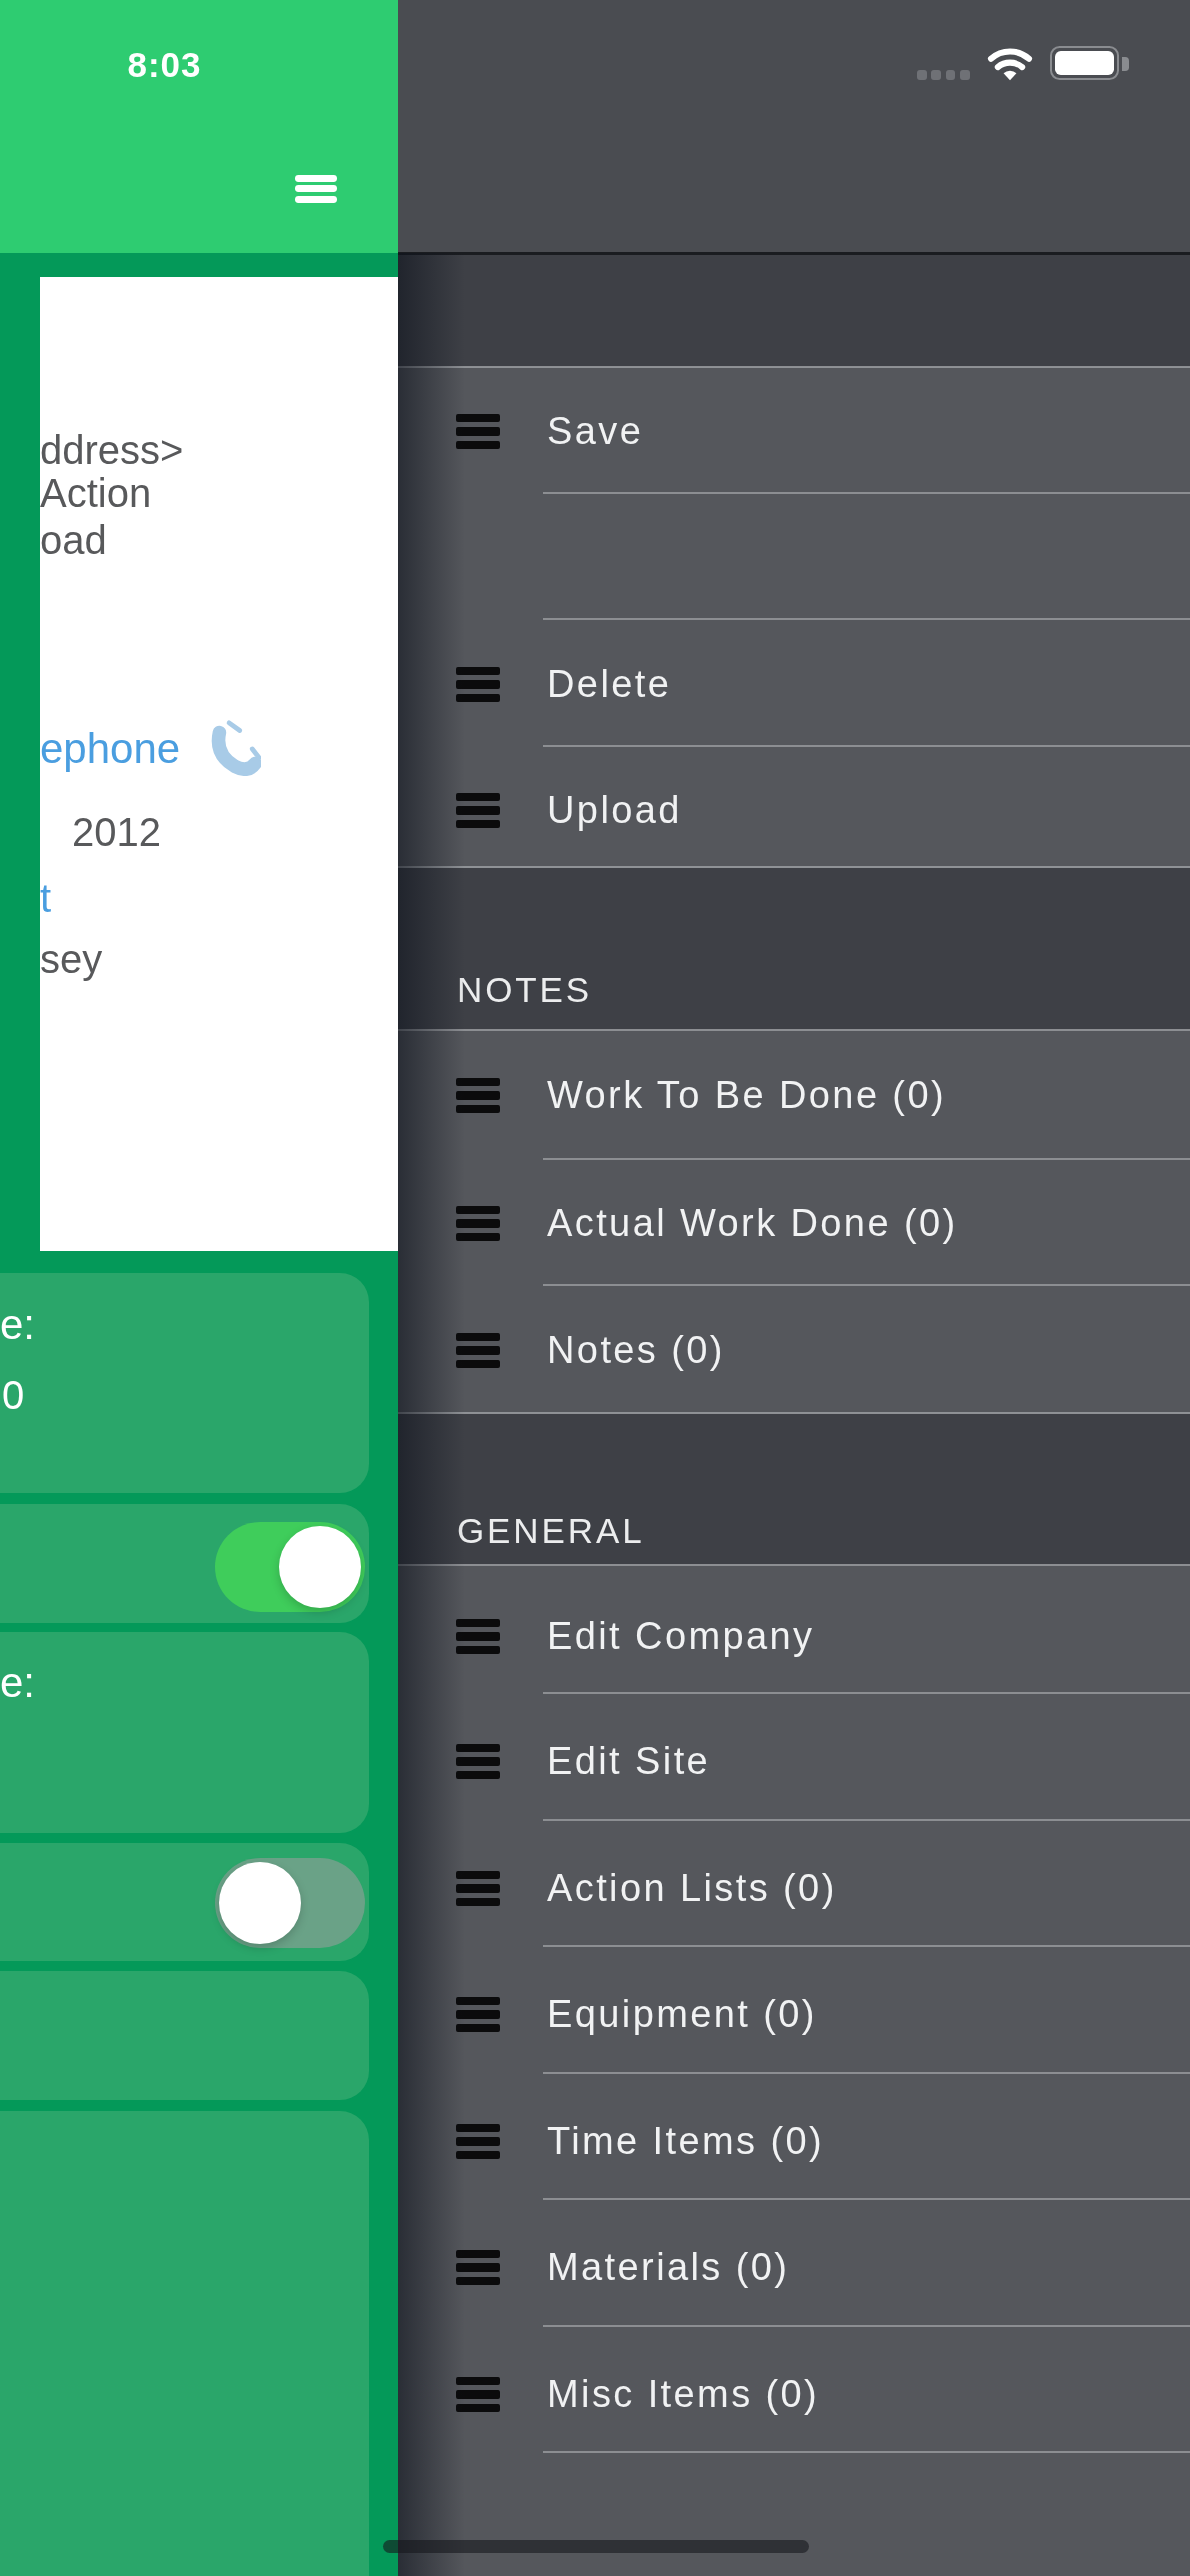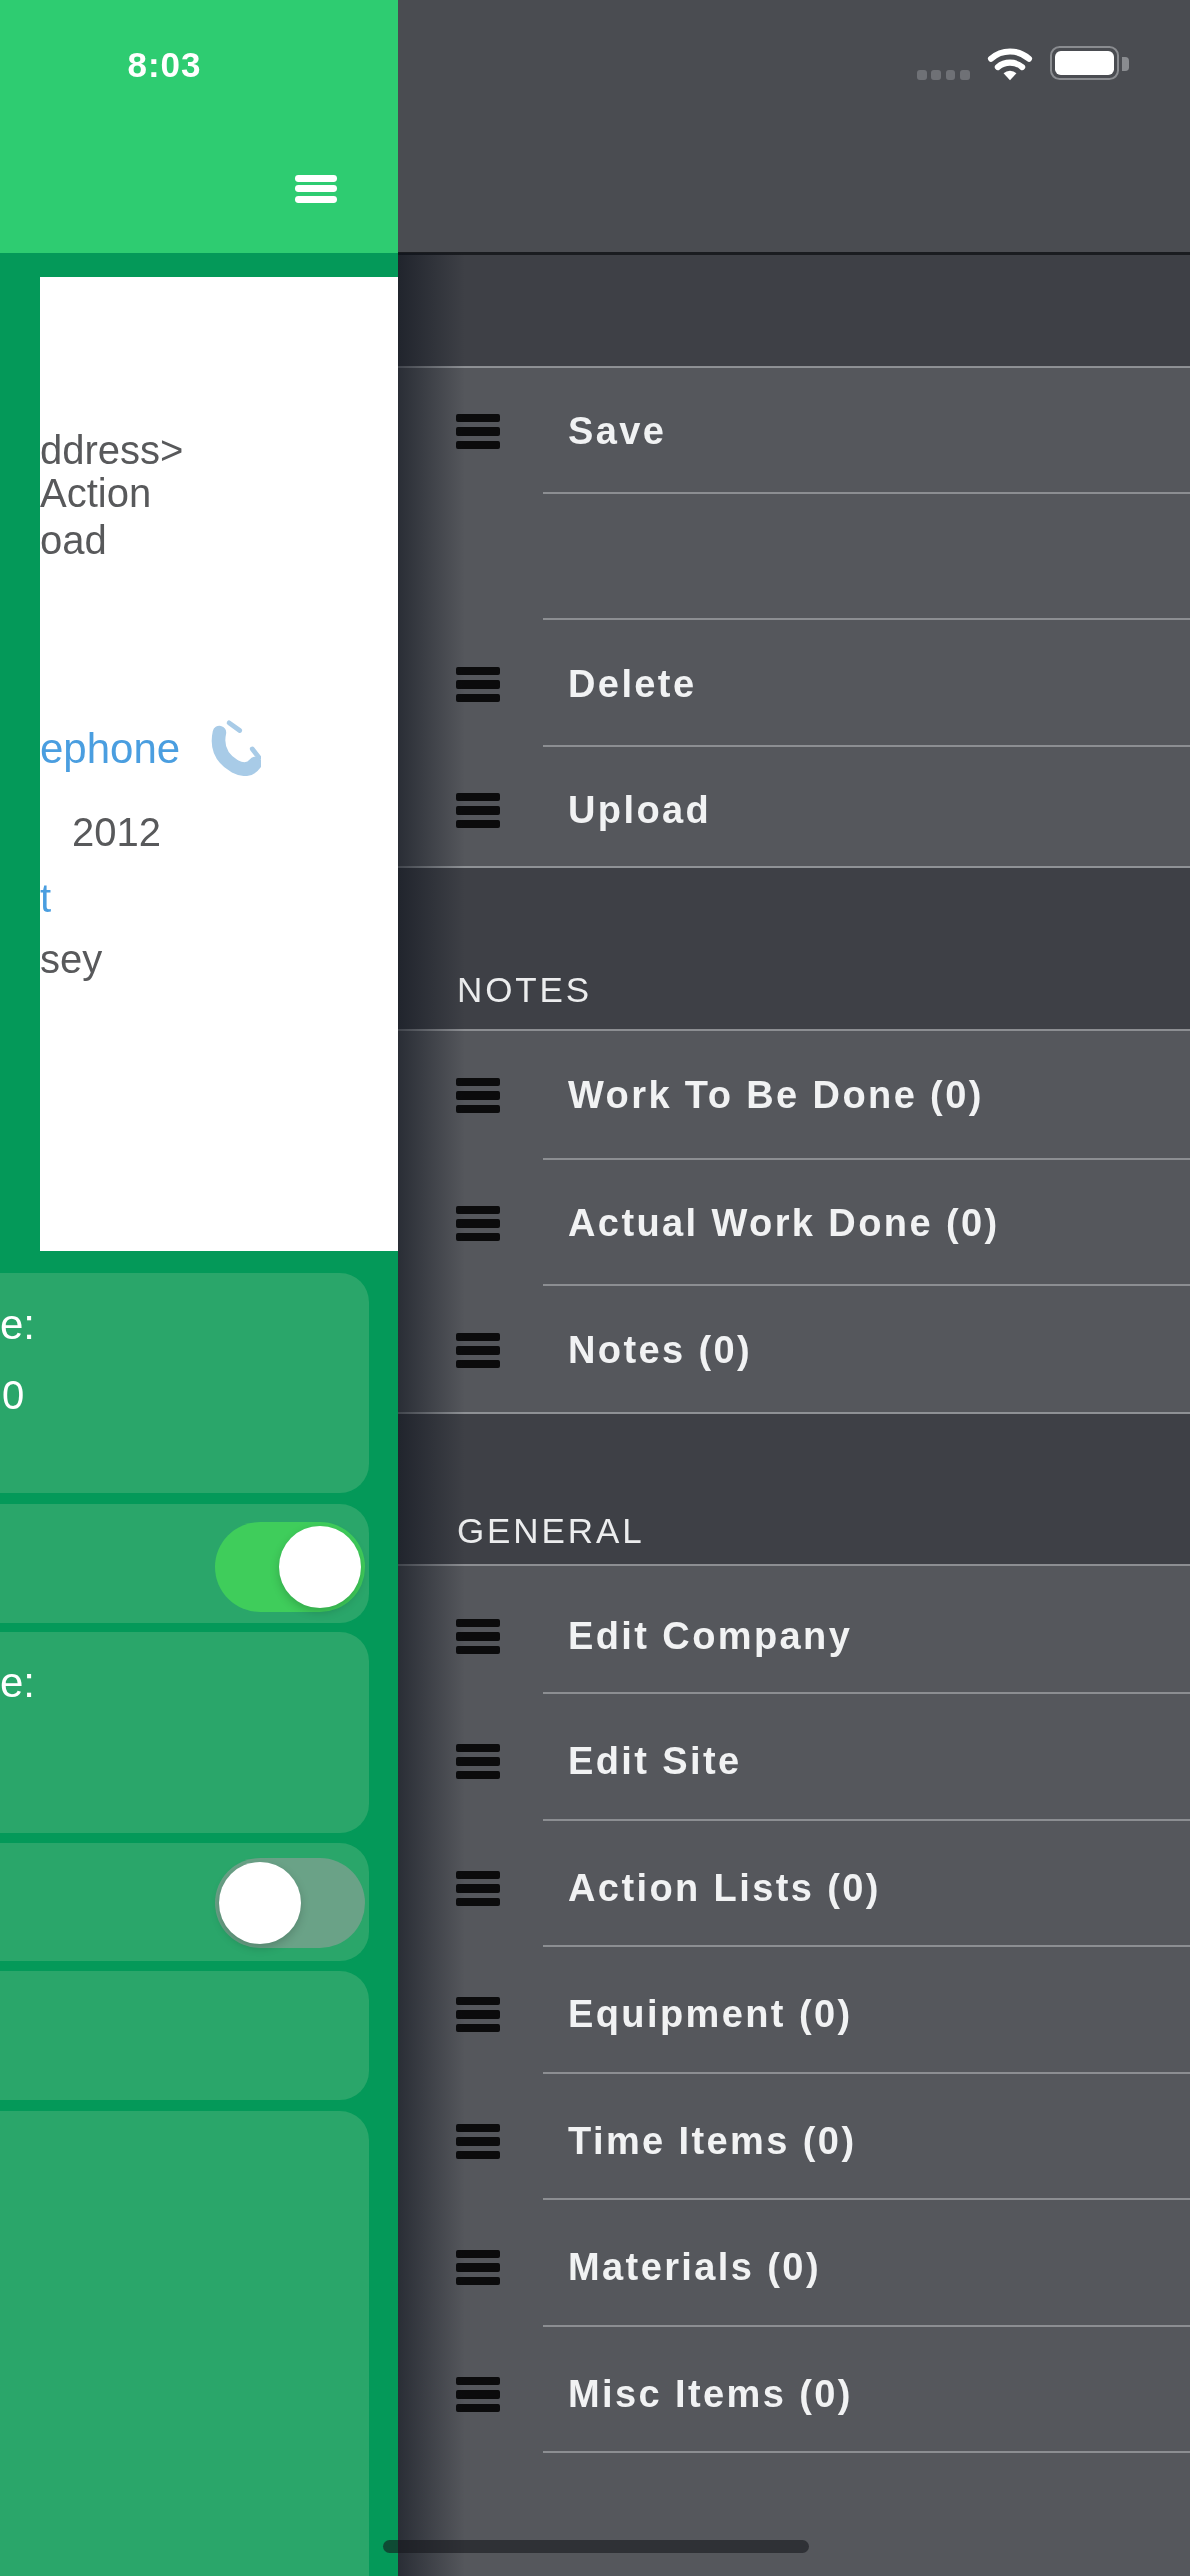--- a/index.html
+++ b/index.html
@@ -46,21 +46,21 @@
   .navshadow{position:absolute;left:0;top:252px;width:793px;height:2.9px;background:rgba(18,20,24,0.85);}
   .bandsep{position:absolute;left:0;width:793px;height:1.9px;background:var(--separator,#9A9CA0);opacity:.85;}
   .rowsep{position:absolute;left:145px;right:0;height:1.9px;background:var(--separator,#9A9CA0);opacity:.8;}
   .ledge{position:absolute;left:0;top:253px;bottom:0;width:67px;
          background:linear-gradient(to right,rgba(13,18,28,0.6),rgba(13,18,28,0));pointer-events:none;}
 
   .drow{position:absolute;left:0;right:0;height:77px;display:flex;align-items:center;cursor:pointer;}
   .dham{display:inline-block;margin-left:58px;width:44px;}
   .dham i{display:block;width:44px;height:8.6px;border-radius:1.9px;background:#0B0B0C;margin-bottom:4.8px;}
   .dham i:last-child{margin-bottom:0;}
-  .dlabel{margin-left:68px;color:#F1F2F3;font-size:38px;font-weight:700;letter-spacing:2.4px;white-space:nowrap;text-align:center;}
+  .dlabel{margin-left:47px;color:#F1F2F3;font-size:38px;font-weight:400;letter-spacing:2.4px;white-space:nowrap;text-align:center;}
   .dheader{position:absolute;left:59px;color:#ECEDEE;font-size:35px;font-weight:300;letter-spacing:2.9px;}
 
   
   .sig-dots{position:absolute;left:917px;top:70px;display:flex;gap:4.8px;}
   .sig-dots i{width:9.6px;height:9.6px;border-radius:2.9px;background:#6F7176;}
   .batt-outer{position:absolute;left:1050px;top:46px;width:65px;height:30px;border:2.9px solid #8A8C90;border-radius:9.6px;}
   .batt-fill{position:absolute;left:2.9px;top:2.9px;width:59px;height:24px;border-radius:5.8px;background:#fff;}
   .batt-nub{position:absolute;left:1122px;top:57px;width:6.7px;height:14.4px;background:#8A8C90;border-radius:0 3.8px 3.8px 0;}
 
   .home-indicator{position:absolute;left:383px;top:2540px;width:426px;height:13.4px;border-radius:6.7px;

